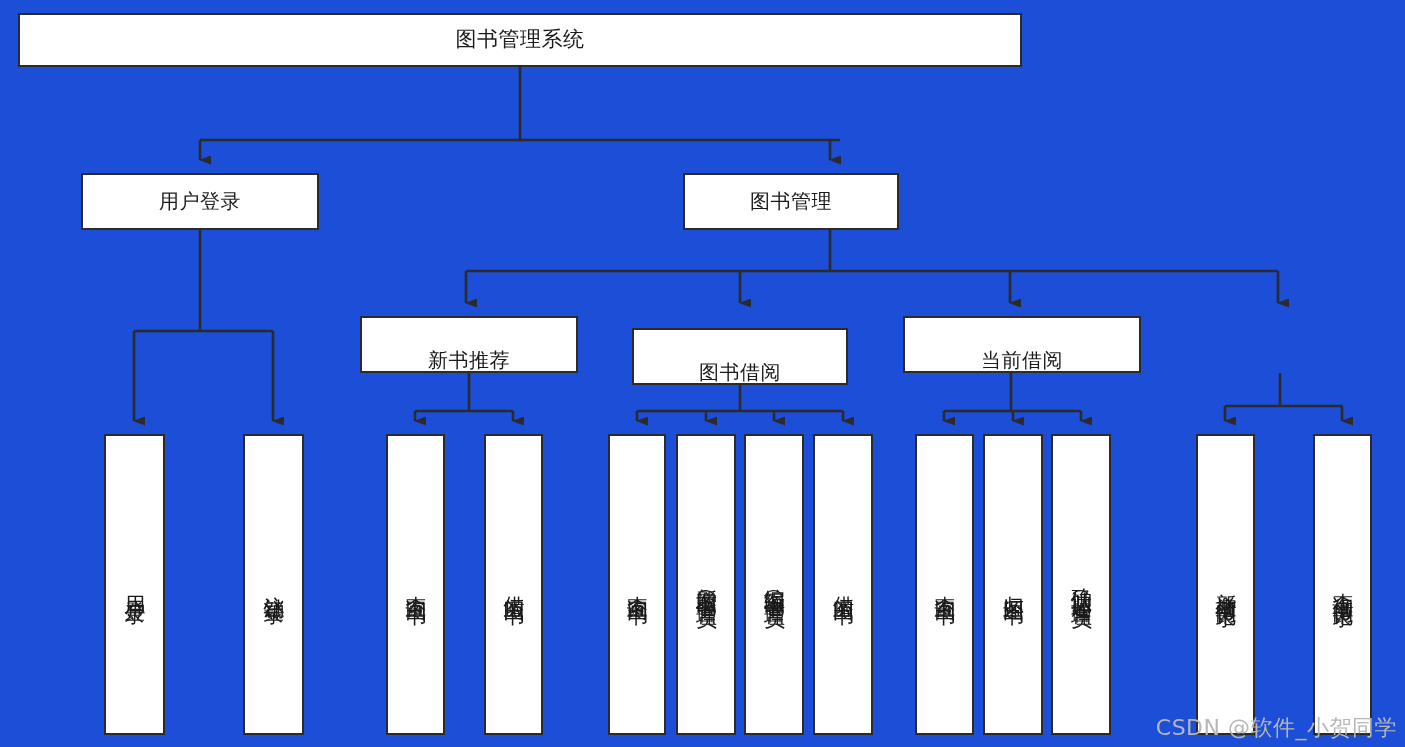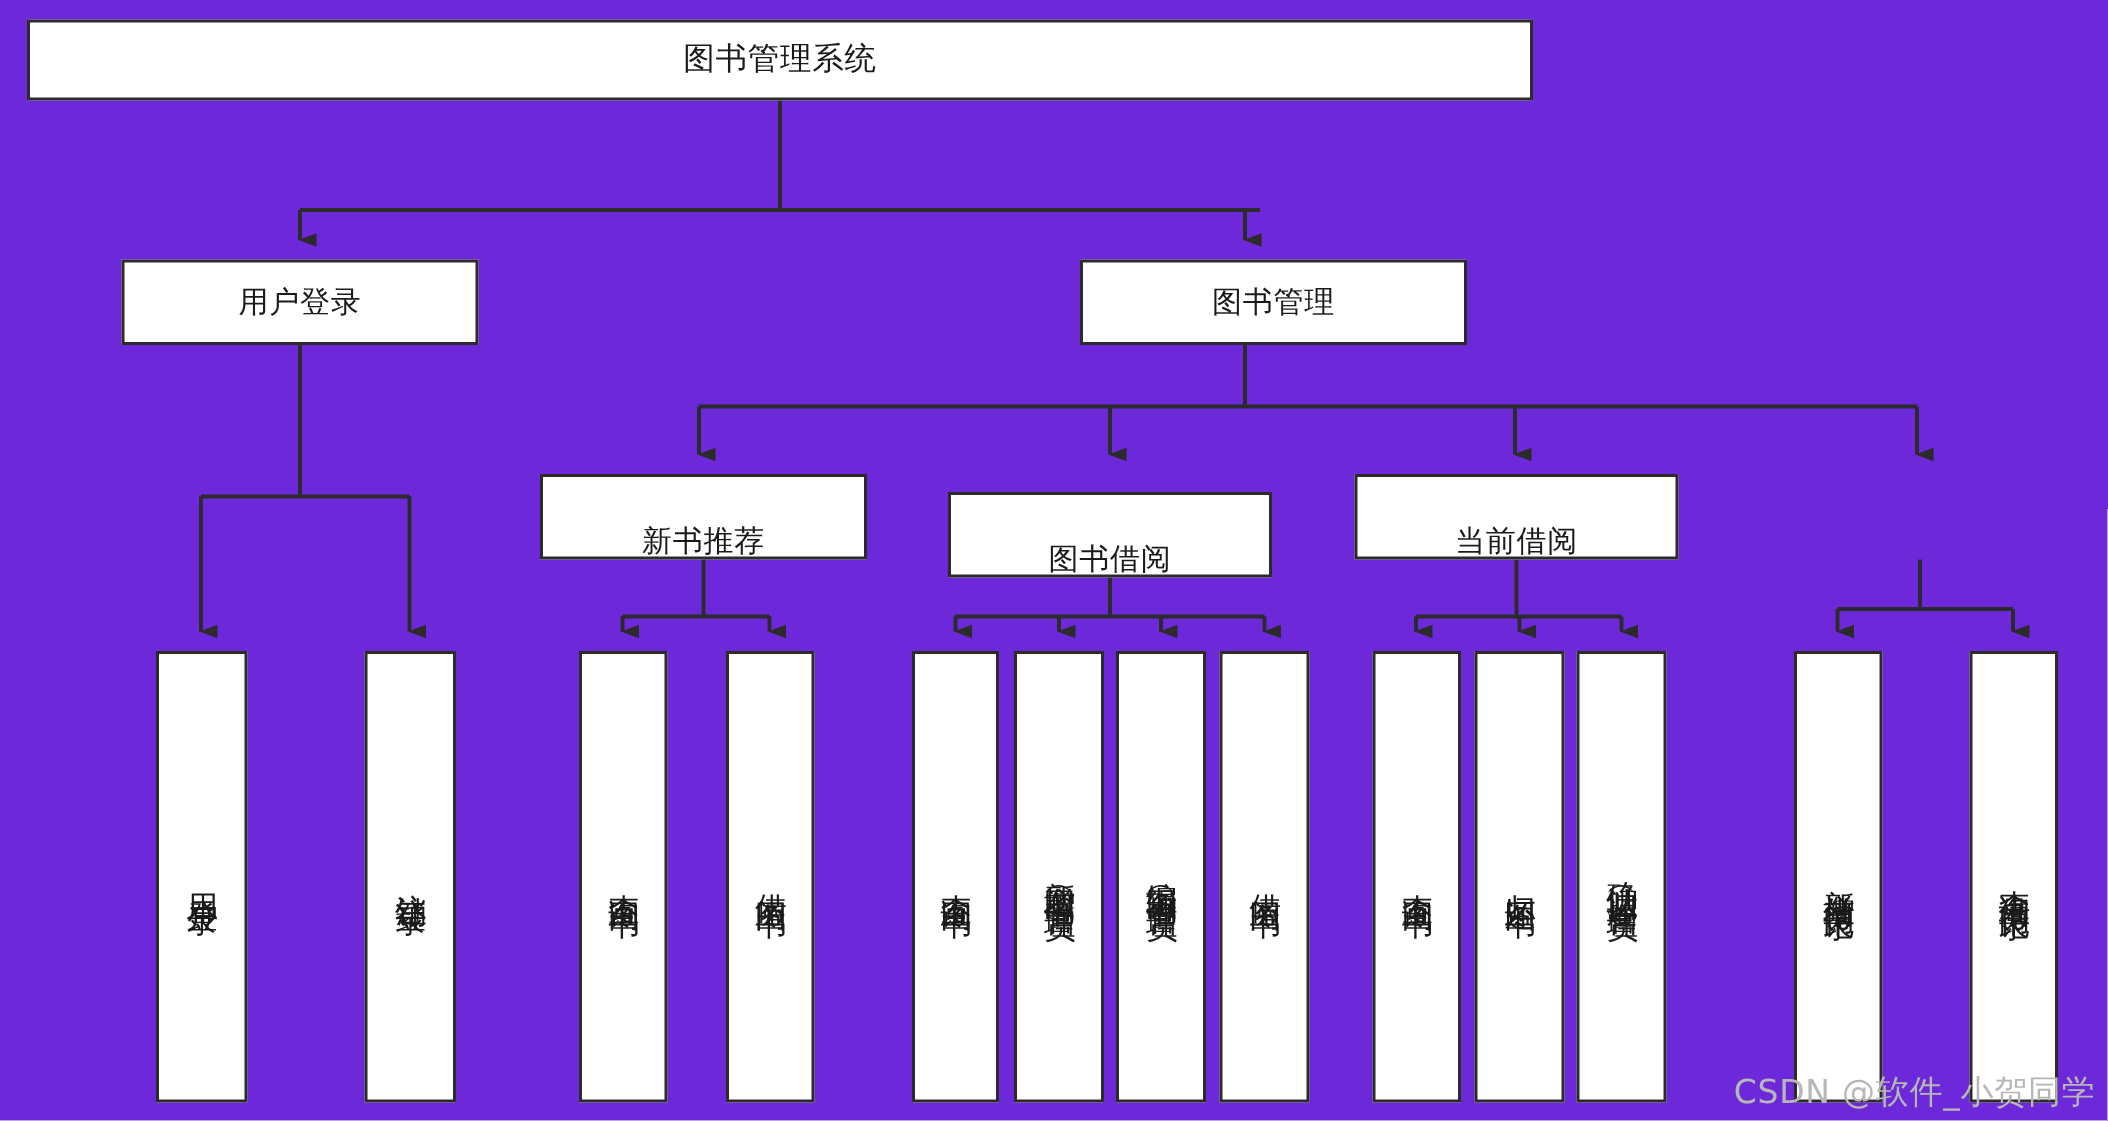--- a/index.html
+++ b/index.html
@@ -8,21 +8,21 @@
     padding: 0;
     background: #ffffff;
   }
   body {
     font-family: "DejaVu Sans", "Liberation Sans", sans-serif;
   }
   #diagram-canvas {
     position: relative;
     width: 1405px;
     height: 747px;
-    background: #6d28d9;
+    background: #1d4ed8;
     overflow: hidden;
   }
   #diagram-svg {
     position: absolute;
     left: 0;
     top: 0;
     width: 1405px;
     height: 747px;
   }
   .node {
@@ -46,27 +46,27 @@
     top: 13px;
     width: 1004px;
     height: 54px;
   }
   .node-root .node-label { font-size: 21px; }
 
   .node-l2 { height: 57px; }
   .node-l2 .node-label { font-size: 20px; }
 
   .node-user-login { left: 81px;  top: 173px; width: 238px; }
-  .node-book-mgmt  { left: 720px; top: 173px; width: 258px; }
+  .node-book-mgmt  { left: 683px; top: 173px; width: 216px; }
 
   .node-l3 { top: 316px; height: 57px; align-items: flex-end; }
   .node-l3 .node-label { font-size: 20px; }
   .node-new-rec   { left: 360px;  width: 218px; }
   .node-borrow    { left: 632px;  width: 216px; margin-top: 12px; }
-  .node-current   { left: 903px;  width: 216px; }
+  .node-current   { left: 903px;  width: 238px; }
   .node-record    { left: 1172px; width: 216px; }
 
   
   .node-leaf {
     top: 434px;
     height: 301px;
     align-items: center;
     justify-content: center;
     padding: 4px 0;
   }

